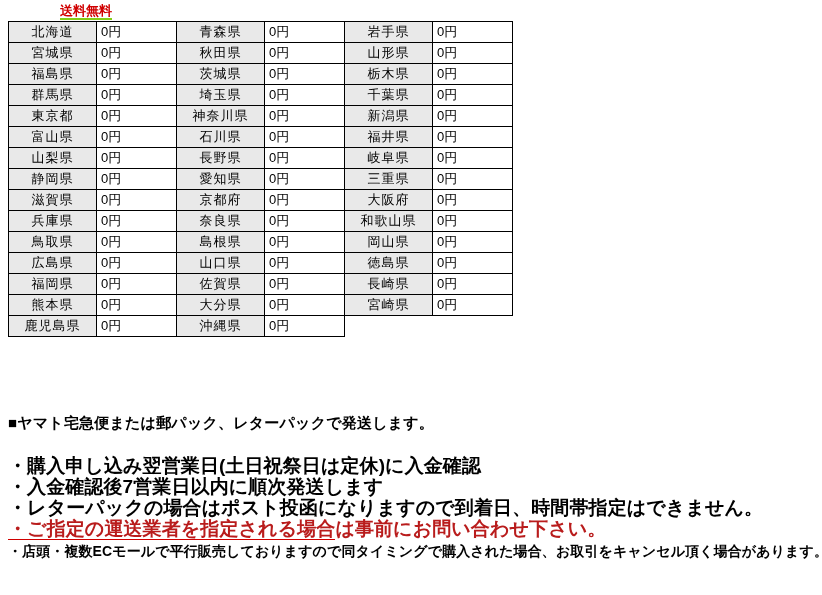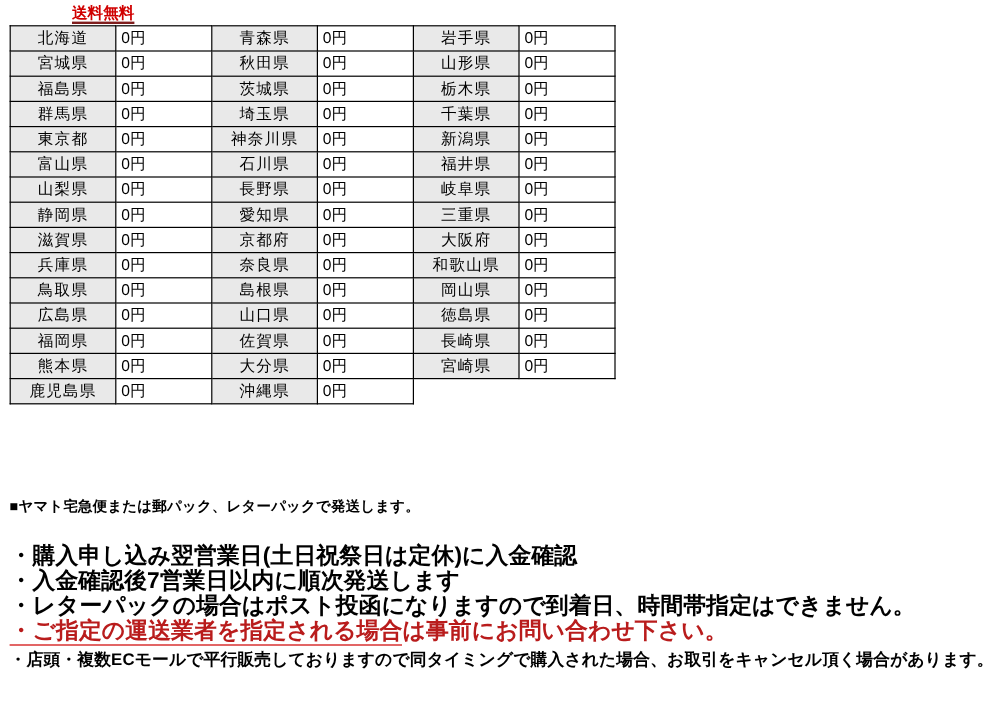--- a/index.html
+++ b/index.html
@@ -23,21 +23,21 @@
     height: 595px;
   }
   
   .free-ship {
     position: absolute;
     left: 60px;
     top: 3px;
     font-size: 13px;
     font-weight: bold;
     color: #d00000;
-    border-bottom: 2px solid #7f1d1d;
+    border-bottom: 2px solid #84cc16;
     line-height: 15px;
     padding-bottom: 0px;
     white-space: nowrap;
   }
   
   .fee-table {
     position: absolute;
     left: 8px;
     top: 21px;
     border-collapse: collapse;
@@ -70,21 +70,21 @@
     background: #ffffff;
   }
   
   .note-block {
     position: absolute;
     left: 8px;
     top: 414px;
     width: 800px;
   }
   .note-head {
-    font-size: 12px;
+    font-size: 15px;
     font-weight: bold;
     margin-bottom: 22px;
     letter-spacing: 0.2px;
   }
   .note-line {
     font-size: 19px;
     font-weight: bold;
     line-height: 21px;
     letter-spacing: 0.1px;
     white-space: nowrap;

